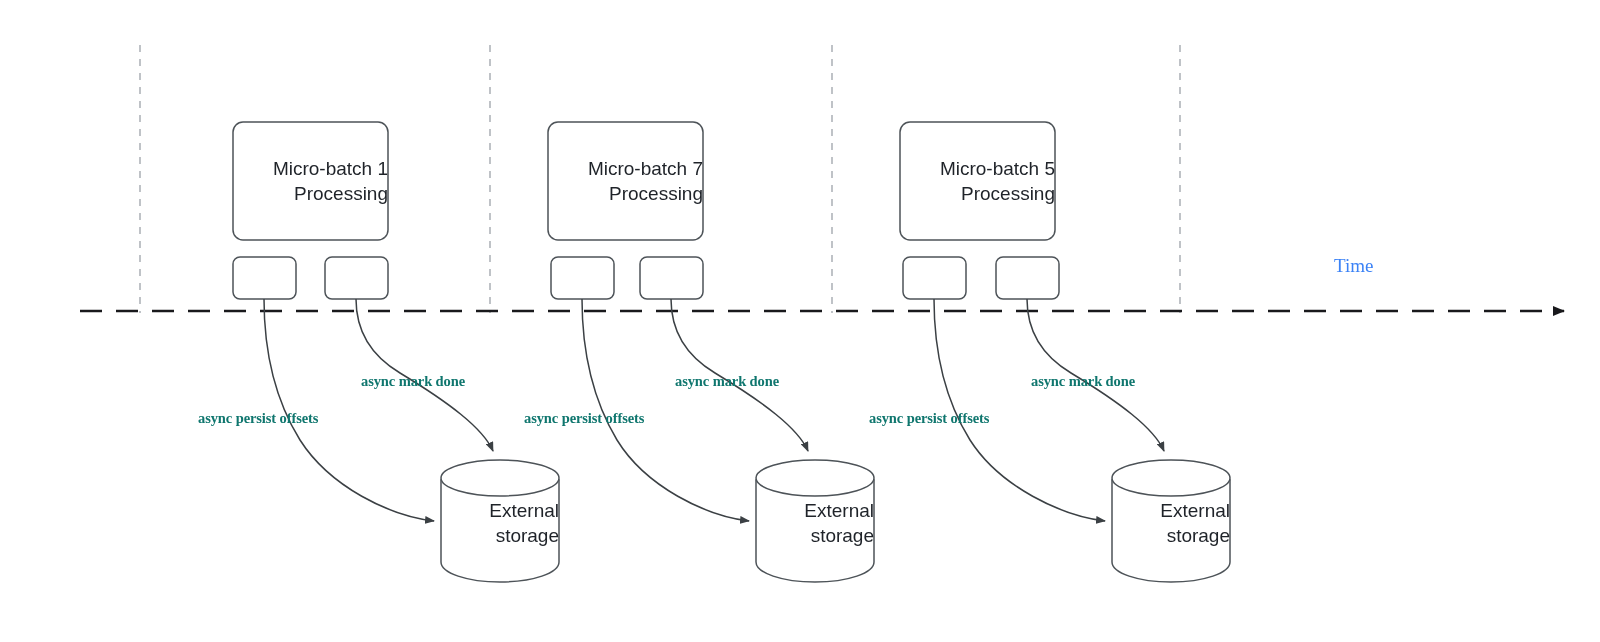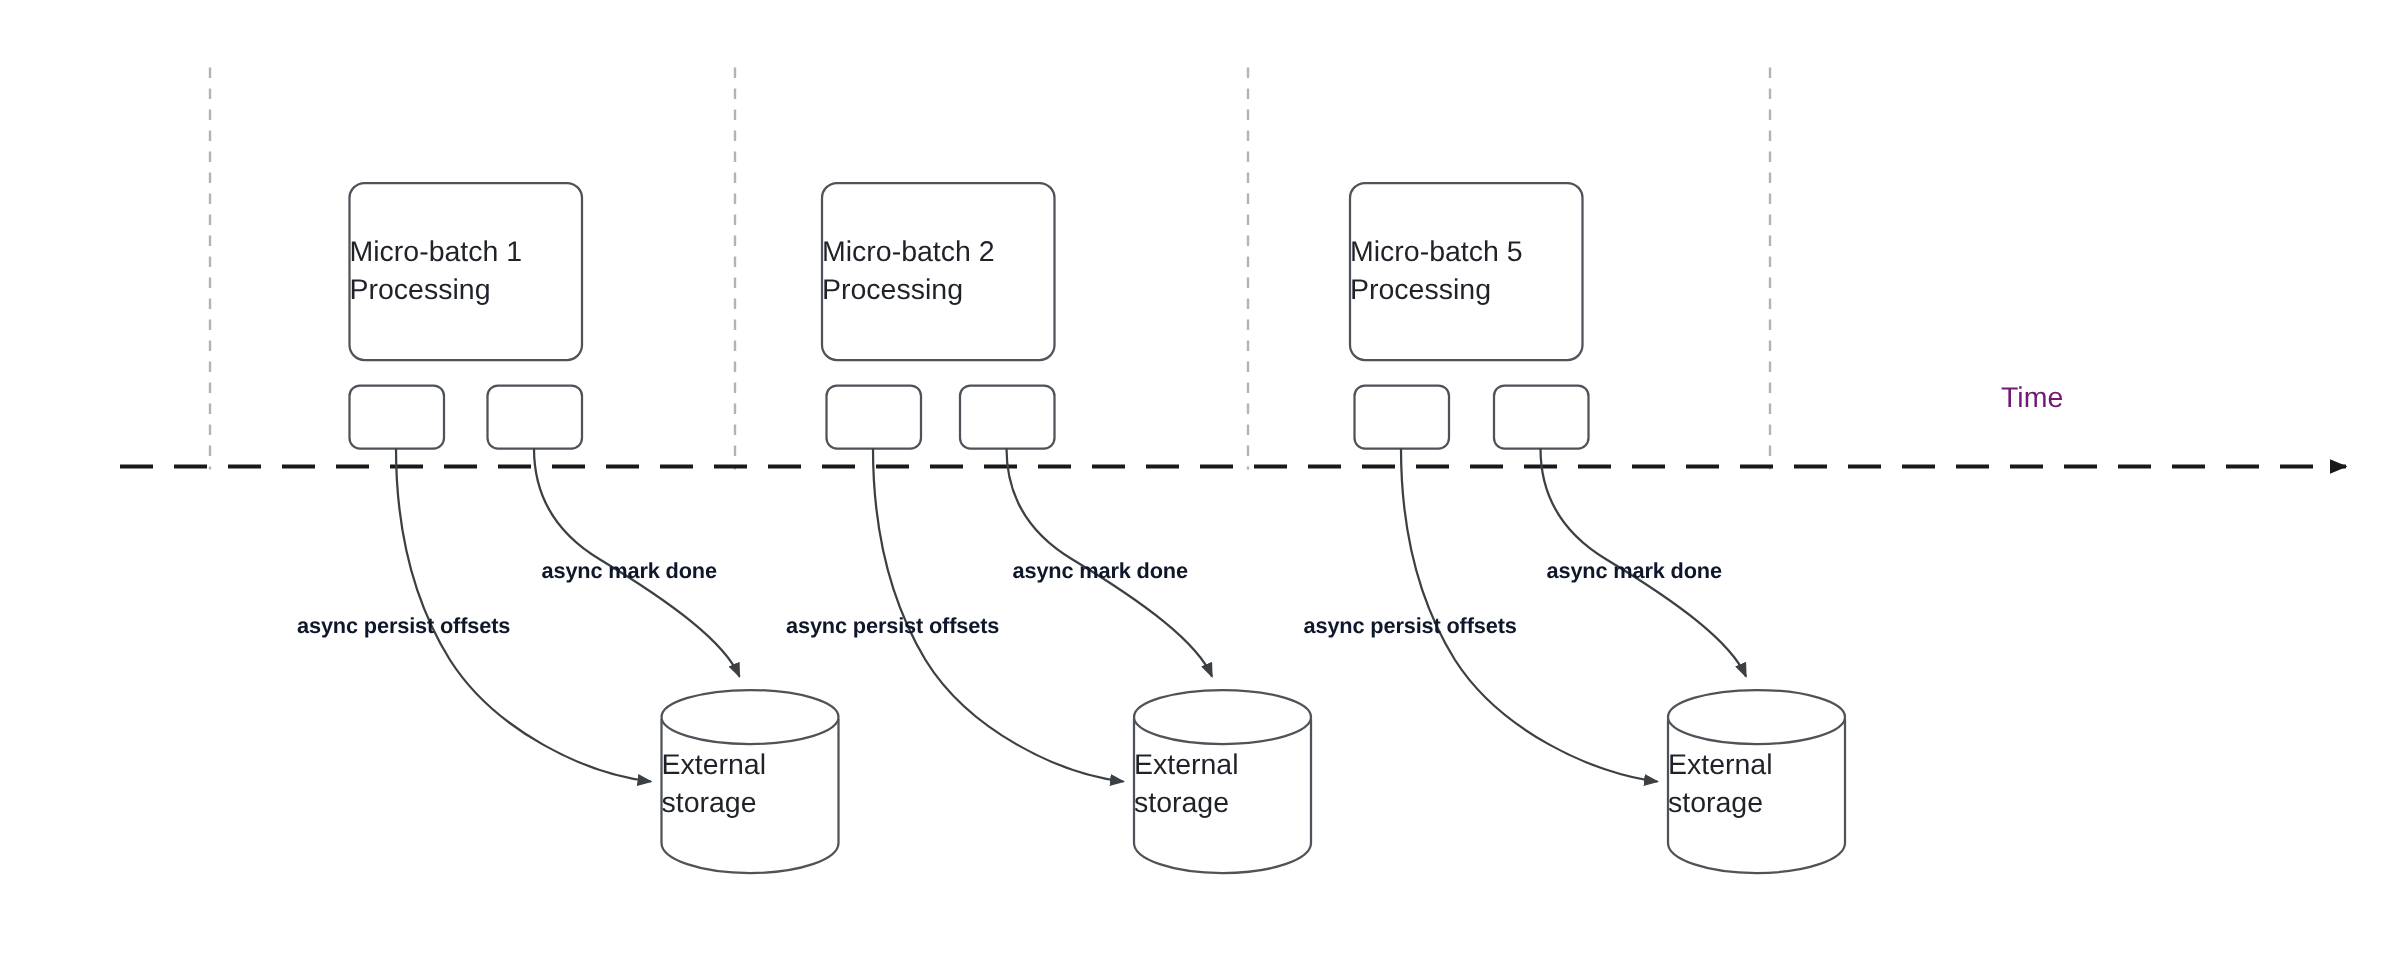--- a/index.html
+++ b/index.html
@@ -21,42 +21,42 @@
   }
   #diagram-svg {
     position: absolute;
     top: 0;
     left: 0;
     width: 1600px;
     height: 642px;
   }
   .shape-text {
     position: absolute;
-    text-align: left;
+    text-align: right;
     font-family: "Liberation Sans", sans-serif;
     font-size: 19px;
     line-height: 25px;
     color: #1f2329;
     white-space: pre-line;
     pointer-events: none;
   }
   .edge-label {
     position: absolute;
-    font-family: Liberation Sans, sans-serif;
+    font-family: Liberation Serif, serif;
     font-size: 14.5px;
     font-weight: bold;
-    color: #0f172a;
+    color: #0f766e;
     white-space: nowrap;
     letter-spacing: -0.1px;
   }
   .axis-label {
     position: absolute;
-    font-family: Liberation Sans, sans-serif;
+    font-family: Liberation Serif, serif;
     font-size: 19px;
-    color: #701a75;
+    color: #3b82f6;
     white-space: nowrap;
     text-align: center;
   }
 </style>
 </head>
 <body>
 
 <div id="canvas">
 
   <svg id="diagram-svg" viewBox="0 0 1600 642">
@@ -124,21 +124,21 @@
     </g>
   </svg>
 
   <div class="shape-text" style="left:233px; top:156px; width:155px;">Micro-batch 1
 Processing</div>
   <div class="shape-text" style="left:441px; top:498px; width:118px;">External
 storage</div>
   <div class="edge-label" style="left:198px; top:410px;">async persist offsets</div>
   <div class="edge-label" style="left:361px; top:373px;">async mark done</div>
 
-  <div class="shape-text" style="left:548px; top:156px; width:155px;">Micro-batch 2
+  <div class="shape-text" style="left:548px; top:156px; width:155px;">Micro-batch 7
 Processing</div>
   <div class="shape-text" style="left:756px; top:498px; width:118px;">External
 storage</div>
   <div class="edge-label" style="left:524px; top:410px;">async persist offsets</div>
   <div class="edge-label" style="left:675px; top:373px;">async mark done</div>
 
   <div class="shape-text" style="left:900px; top:156px; width:155px;">Micro-batch 5
 Processing</div>
   <div class="shape-text" style="left:1112px; top:498px; width:118px;">External
 storage</div>

